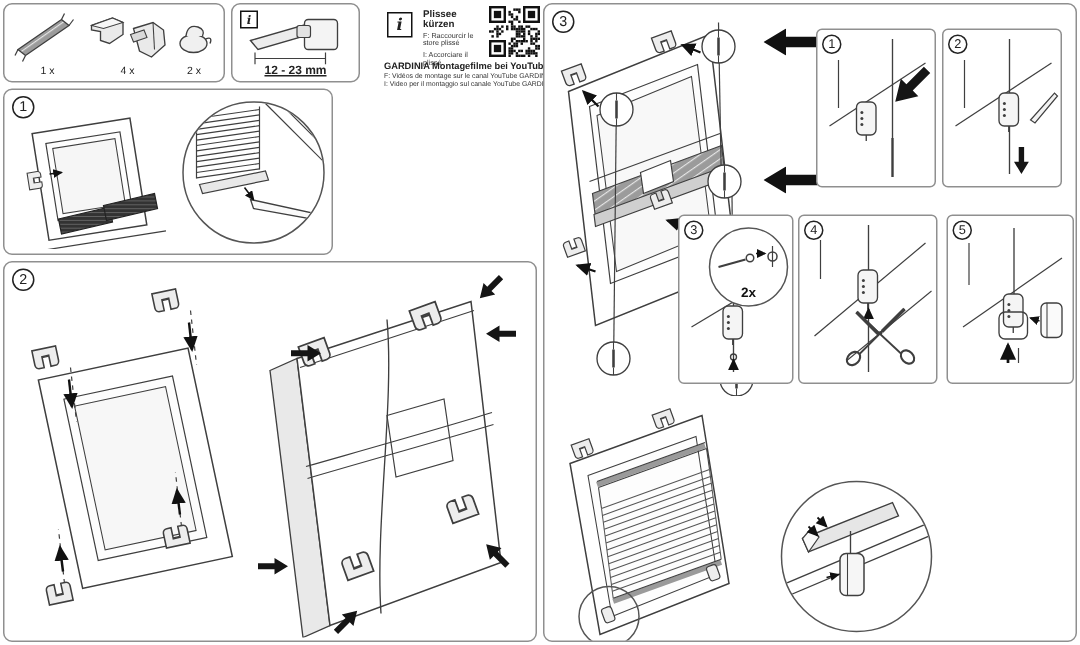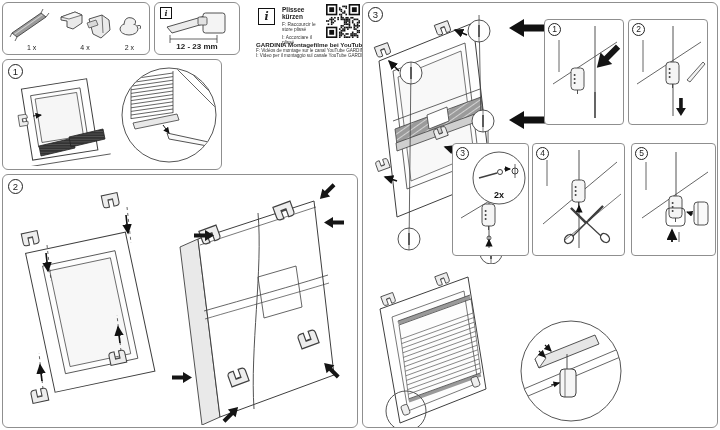--- a/index.html
+++ b/index.html
@@ -6,21 +6,21 @@
   .sheet{position:relative;width:720px;height:430px;background:#fff;overflow:hidden;
          font-family:"Liberation Sans",sans-serif;color:#222;}
   .box{position:absolute;background:#fff;border:1px solid #8f8f8f;border-radius:6px;box-sizing:border-box;}
   .sub{position:absolute;background:#fff;border:1px solid #8f8f8f;border-radius:4px;box-sizing:border-box;}
   .num{position:absolute;left:5px;top:4px;width:13px;height:13px;border:1.2px solid #222;border-radius:50%;
        font-size:9.5px;line-height:13px;text-align:center;background:#fff;z-index:3;}
   .num.sm{width:11px;height:11px;font-size:8.5px;line-height:11px;left:3px;top:3px;}
   .qty{font-size:7px;color:#222;text-align:center;display:block;margin-top:1px;}
   .ibox{display:inline-block;border:1.4px solid #111;background:#fff;text-align:center;
         font-family:"DejaVu Serif",serif;font-weight:bold;font-style:italic;}
-  .rangelbl{position:absolute;left:0;right:0;bottom:3px;text-align:center;font-size:8px;font-weight:bold;}
+  .rangelbl{position:absolute;left:0;right:0;bottom:3px;text-align:center;font-size:8px;font-weight:bold;text-decoration:underline;}
   .infoblock{position:absolute;left:256px;top:3px;width:108px;height:62px;font-size:5px;}
   .infoblock .t-title{font-size:6.5px;font-weight:bold;line-height:7px;}
   .infoblock .t-sub{font-size:4.8px;line-height:5.4px;margin-top:2px;color:#333;}
   .infoblock .yt{position:absolute;left:0;top:38px;width:108px;white-space:nowrap;}
   .infoblock .yt .t-yth{font-size:6.2px;font-weight:bold;line-height:7px;}
   .infoblock .yt .t-ytl{font-size:4.6px;line-height:5.2px;color:#333;}
   svg{display:block;}
   .abs{position:absolute;}
 </style>
 </head>

